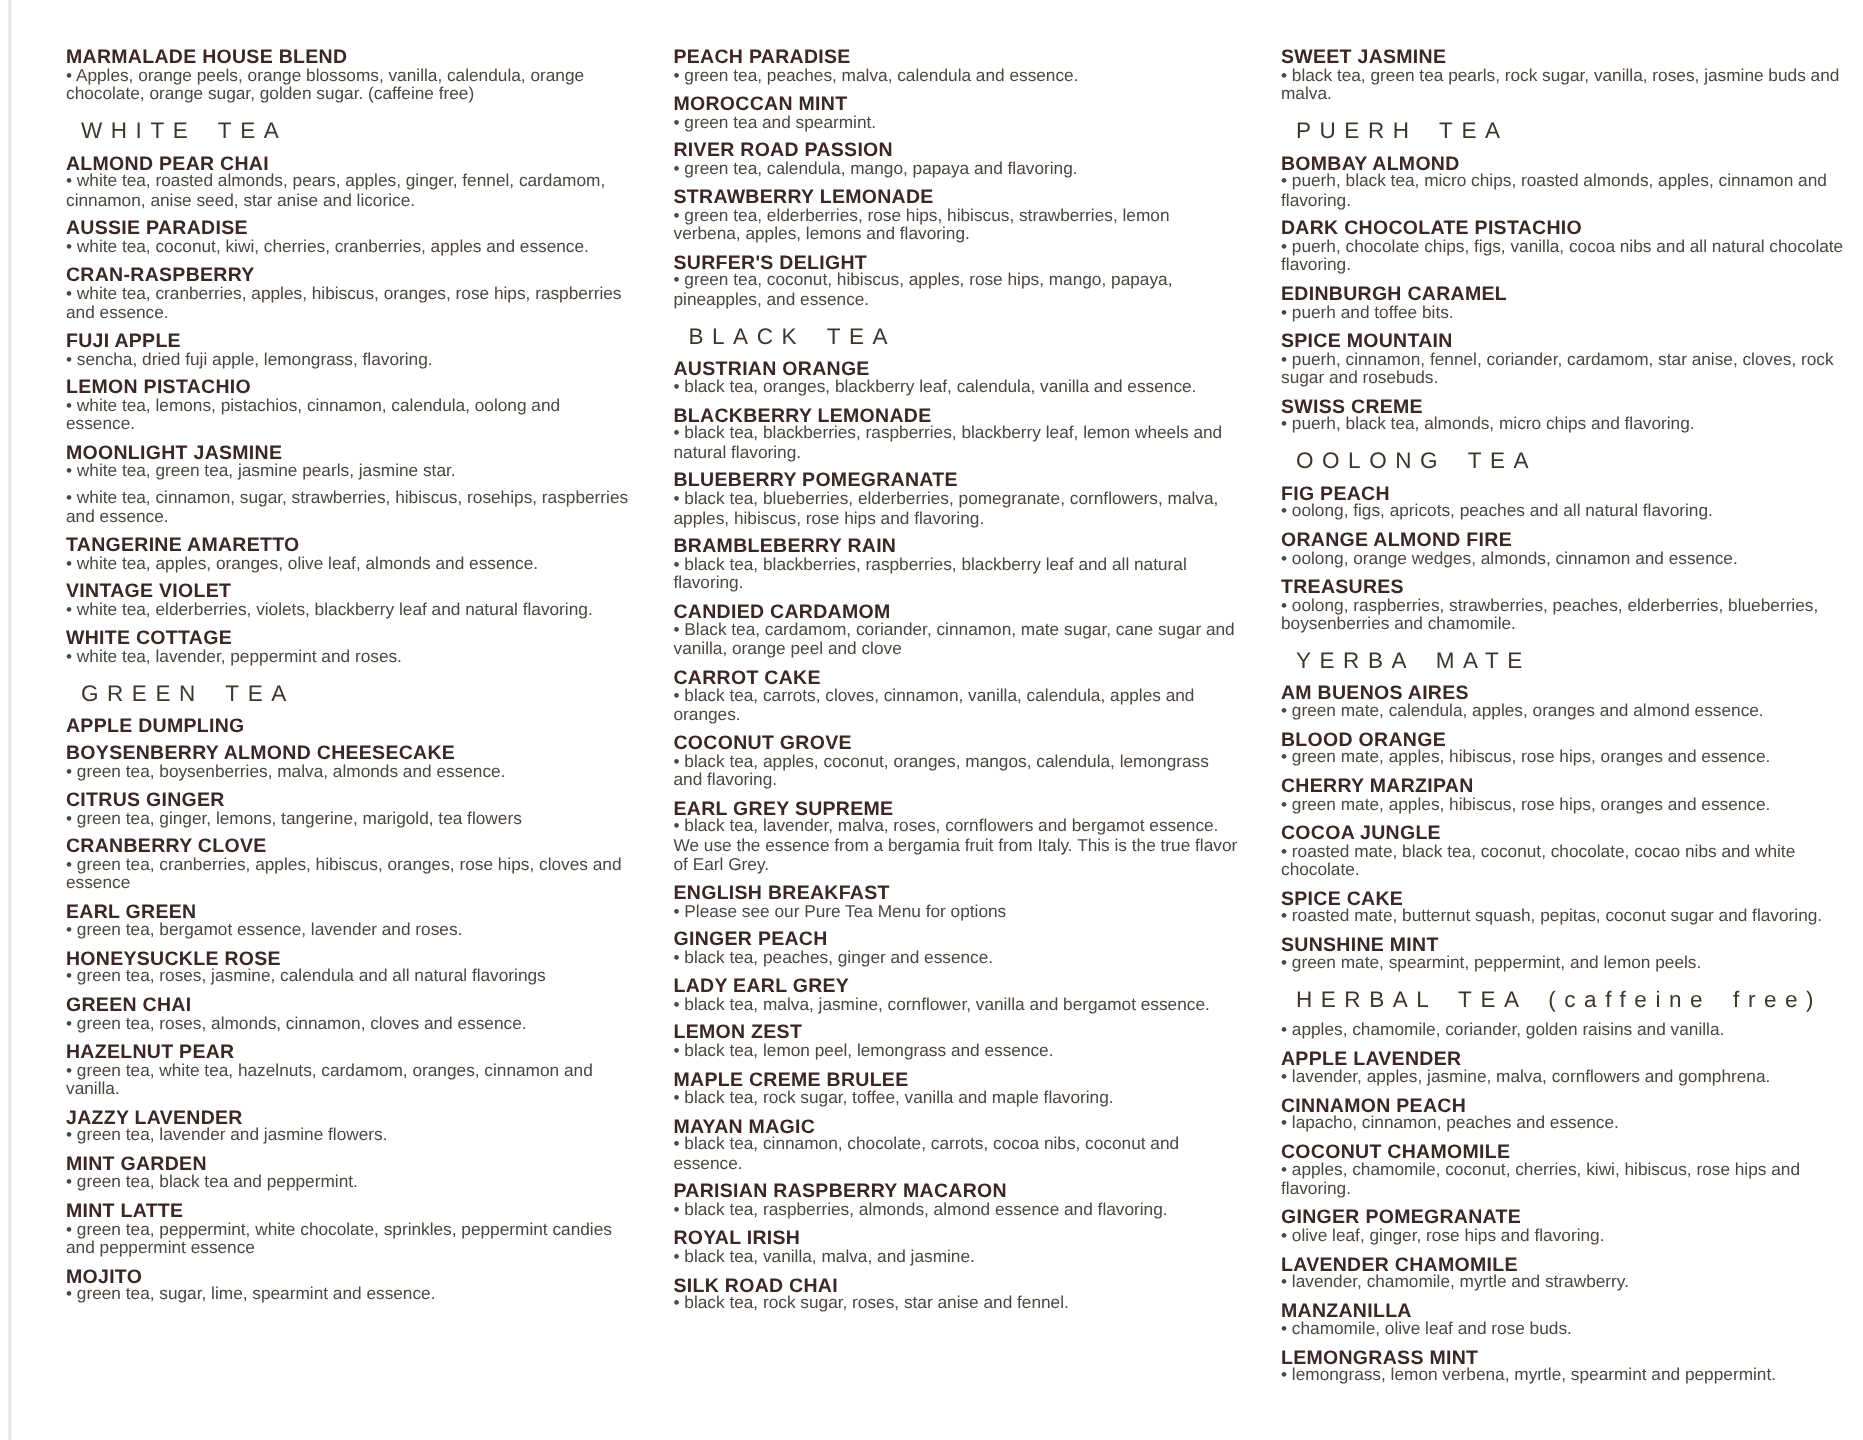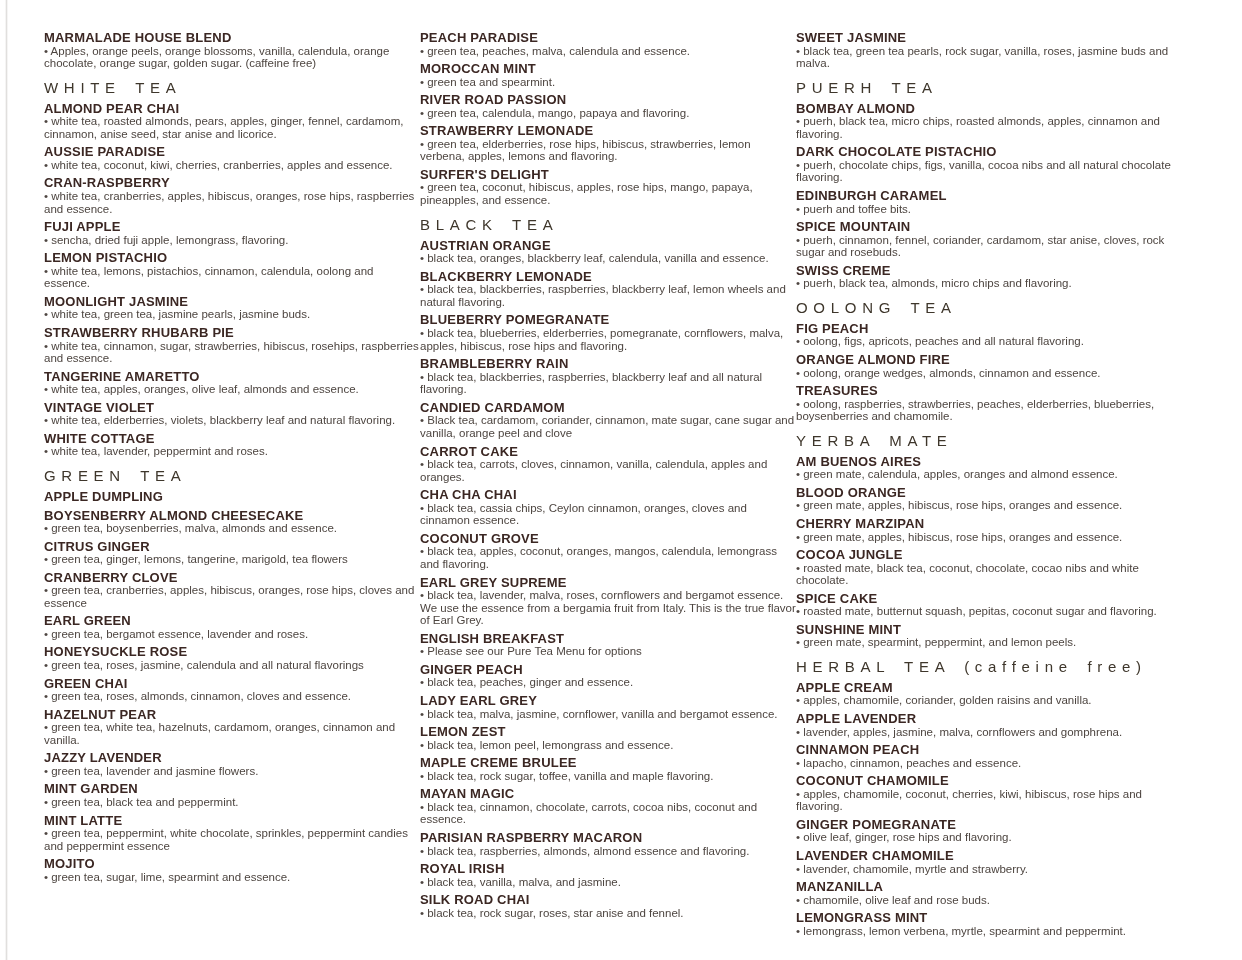--- a/index.html
+++ b/index.html
@@ -22,33 +22,34 @@
     width: 3px;
     height: 960px;
     background: linear-gradient(to right, #ffffff, #d9d7d5, #ffffff);
     opacity: .8;
   }
   .menu {
     position: absolute;
     left: 44px;
     top: 31px;
     display: flex;
+    gap: 29px;
   }
   .col {
     width: 376px;
     flex: 0 0 376px;
   }
   .section-title {
     font-size: 15px;
     font-weight: 400;
     line-height: 15px;
     letter-spacing: 0.38em;
     word-spacing: 0.32em;
     color: #3e362b;
-    margin: 10px 0 7px 0;
+    margin: 10px 0 7px 10px;
   }
   .item {
     margin: 0 0 5px 0;
   }
   .item-name {
     font-size: 13px;
     font-weight: 700;
     line-height: 13.5px;
     letter-spacing: 0.015em;
     color: #3b2723;
@@ -88,24 +89,23 @@
       <div class="item">
         <div class="item-name">FUJI APPLE</div>
         <div class="item-desc">• sencha, dried fuji apple, lemongrass, flavoring.</div>
       </div>
       <div class="item">
         <div class="item-name">LEMON PISTACHIO</div>
         <div class="item-desc">• white tea, lemons, pistachios, cinnamon, calendula, oolong and essence.</div>
       </div>
       <div class="item">
         <div class="item-name">MOONLIGHT JASMINE</div>
-        <div class="item-desc">• white tea, green tea, jasmine pearls, jasmine buds.</div>
-      </div>
-      <div class="item">
-        <div class="item-name">STRAWBERRY RHUBARB PIE</div>
+        <div class="item-desc">• white tea, green tea, jasmine pearls, jasmine star.</div>
+      </div>
+      <div class="item">
         <div class="item-desc">• white tea, cinnamon, sugar, strawberries, hibiscus, rosehips, raspberries and essence.</div>
       </div>
       <div class="item">
         <div class="item-name">TANGERINE AMARETTO</div>
         <div class="item-desc">• white tea, apples, oranges, olive leaf, almonds and essence.</div>
       </div>
       <div class="item">
         <div class="item-name">VINTAGE VIOLET</div>
         <div class="item-desc">• white tea, elderberries, violets, blackberry leaf and natural flavoring.</div>
       </div>
@@ -202,24 +202,20 @@
       </div>
       <div class="item">
         <div class="item-name">CANDIED CARDAMOM</div>
         <div class="item-desc">• Black tea, cardamom, coriander, cinnamon, mate sugar, cane sugar and vanilla, orange peel and clove</div>
       </div>
       <div class="item">
         <div class="item-name">CARROT CAKE</div>
         <div class="item-desc">• black tea, carrots, cloves, cinnamon, vanilla, calendula, apples and oranges.</div>
       </div>
       <div class="item">
-        <div class="item-name">CHA CHA CHAI</div>
-        <div class="item-desc">• black tea, cassia chips, Ceylon cinnamon, oranges, cloves and cinnamon essence.</div>
-      </div>
-      <div class="item">
         <div class="item-name">COCONUT GROVE</div>
         <div class="item-desc">• black tea, apples, coconut, oranges, mangos, calendula, lemongrass and flavoring.</div>
       </div>
       <div class="item">
         <div class="item-name">EARL GREY SUPREME</div>
         <div class="item-desc">• black tea, lavender, malva, roses, cornflowers and bergamot essence. We use the essence from a bergamia fruit from Italy. This is the true flavor of Earl Grey.</div>
       </div>
       <div class="item">
         <div class="item-name">ENGLISH BREAKFAST</div>
         <div class="item-desc">• Please see our Pure Tea Menu for options</div>
@@ -316,21 +312,20 @@
       <div class="item">
         <div class="item-name">SPICE CAKE</div>
         <div class="item-desc">• roasted mate, butternut squash, pepitas, coconut sugar and flavoring.</div>
       </div>
       <div class="item">
         <div class="item-name">SUNSHINE MINT</div>
         <div class="item-desc">• green mate, spearmint, peppermint, and lemon peels.</div>
       </div>
       <h2 class="section-title">HERBAL TEA (caffeine free)</h2>
       <div class="item">
-        <div class="item-name">APPLE CREAM</div>
         <div class="item-desc">• apples, chamomile, coriander, golden raisins and vanilla.</div>
       </div>
       <div class="item">
         <div class="item-name">APPLE LAVENDER</div>
         <div class="item-desc">• lavender, apples, jasmine, malva, cornflowers and gomphrena.</div>
       </div>
       <div class="item">
         <div class="item-name">CINNAMON PEACH</div>
         <div class="item-desc">• lapacho, cinnamon, peaches and essence.</div>
       </div>

